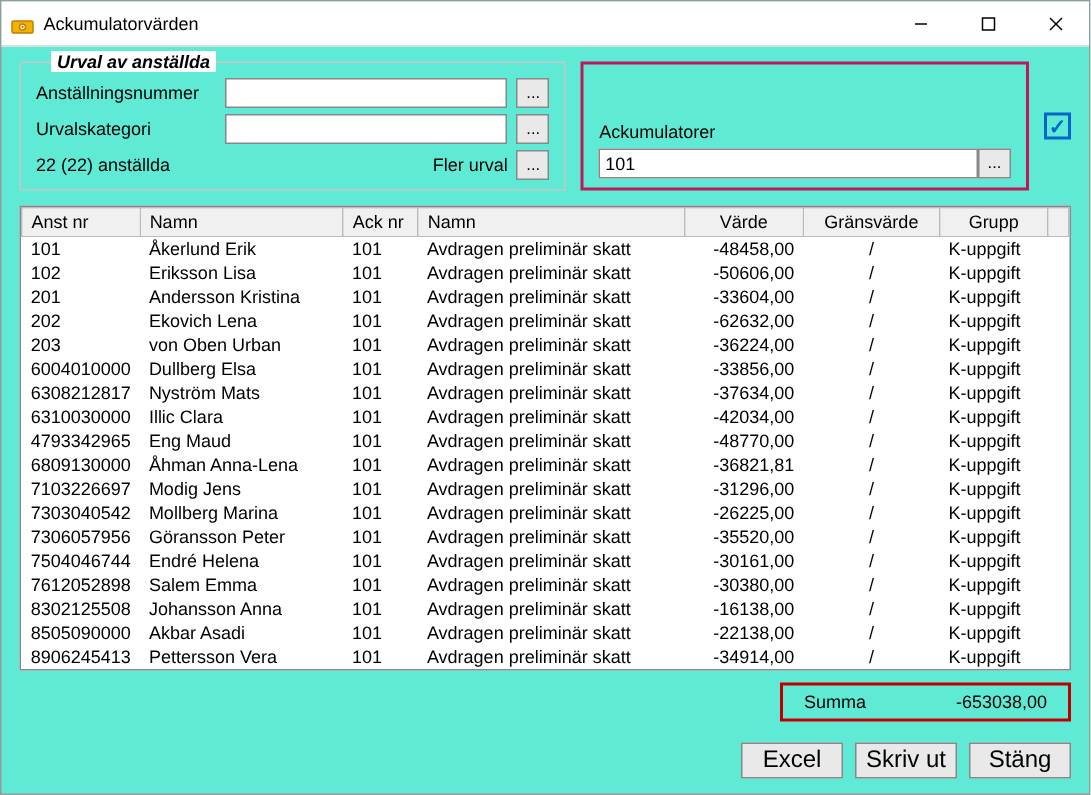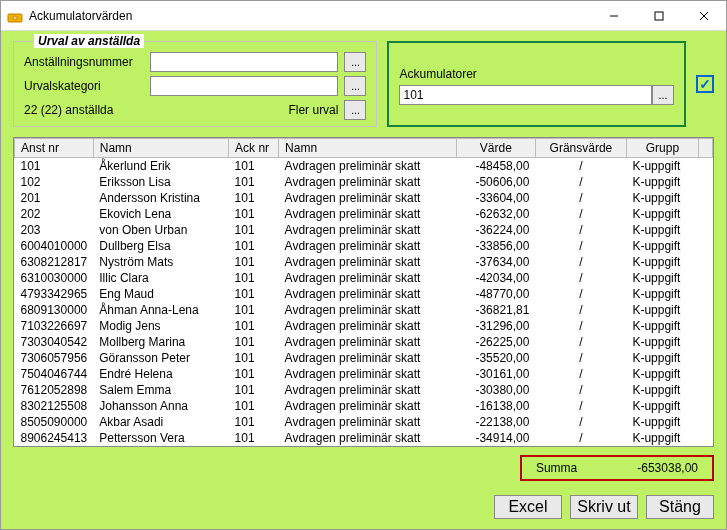--- a/index.html
+++ b/index.html
@@ -12,21 +12,21 @@
     width: 727px;
     height: 530px;
     overflow: hidden;
   }
   .window {
     width: 727px;
     height: 530px;
     border: 1px solid #999;
     display: flex;
     flex-direction: column;
-    background: #bef264;
+    background: #5eead4;
   }
   .titlebar {
     height: 30px;
     display: flex;
     align-items: center;
     border-bottom: 1px solid #ddd;
     padding: 0 0 0 6px;
     background: #fff;
   }
   .app-icon {
@@ -46,21 +46,21 @@
     padding: 10px 12px 10px 12px;
     display:flex;
     flex-direction:column;
   }
   .top-panels { display:flex; gap:10px; }
   .fieldset {
     border:1px solid #c6c6c6;
     padding: 10px 10px 6px 10px;
     position:relative;
   }
-  .fieldset.highlight { border:2px solid #15803d; }
+  .fieldset.highlight { border:2px solid #be185d;align-items:flex-end; }
   .legend {
     position:absolute; top:-8px; left:20px;
     background:#fff; padding:0 4px;
     font-weight:bold; font-style:italic;
     font-size:12px;
   }
   .left-panel { flex: 1 1 55%; }
   .right-panel {
     flex: 1 1 45%;
     display:flex; align-items:center; gap:6px;

